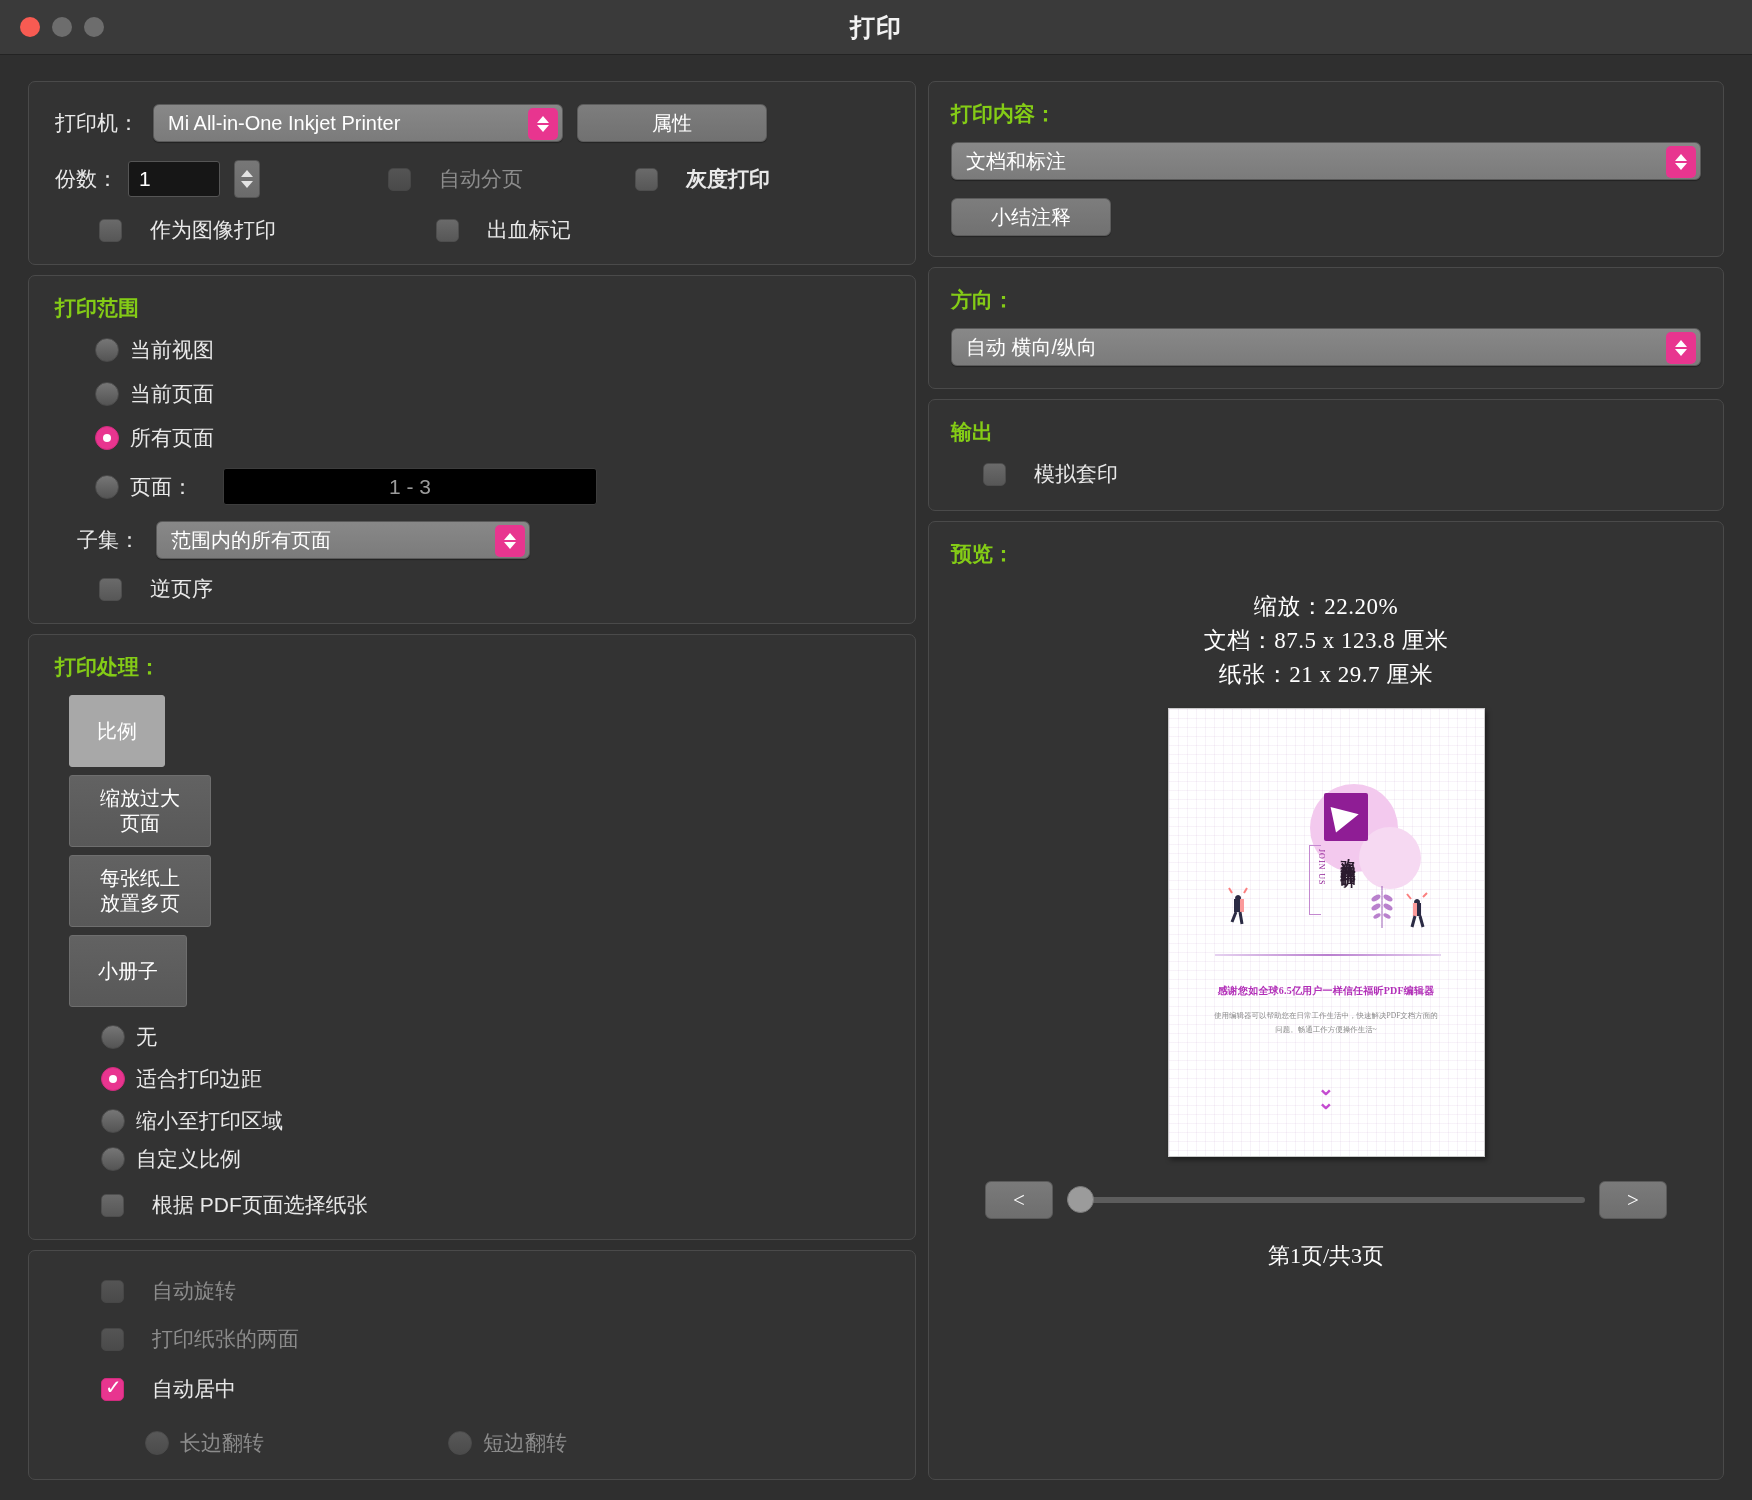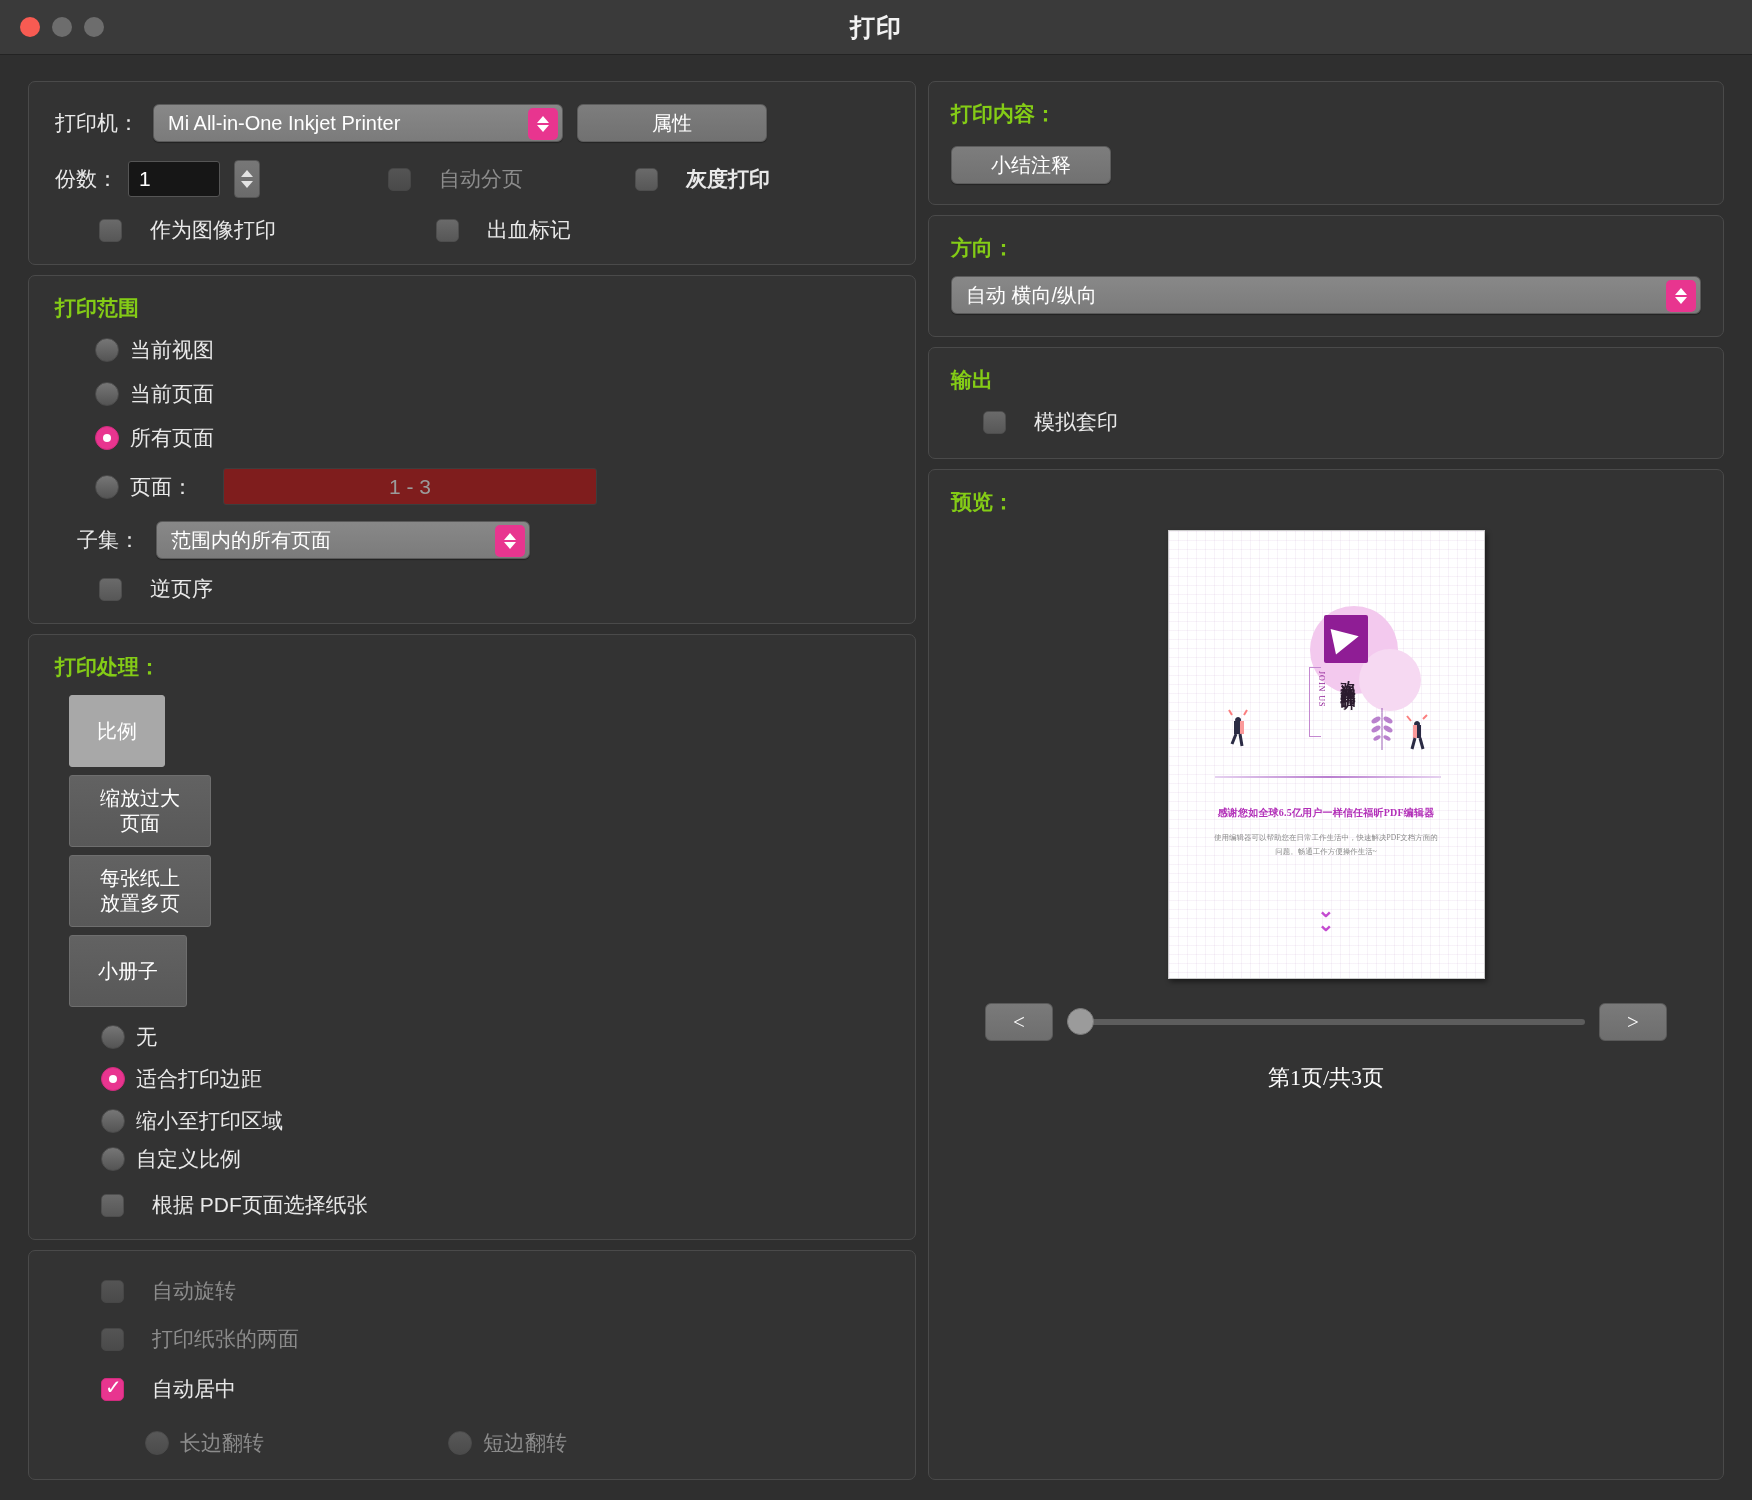--- a/index.html
+++ b/index.html
@@ -120,21 +120,21 @@
   }
   .circ.on { background: #e8358f; border-color: #cf2b7d; position: relative; }
   .circ.on::after {
     content: ""; position: absolute; left: 7px; top: 7px;
     width: 8px; height: 8px; border-radius: 50%; background: #fff;
   }
   .circ.dim { background: linear-gradient(#585858, #4b4b4b); }
 
   
   .range-input {
-    width: 374px; height: 37px; background: #7f1d1d;
+    width: 374px; height: 37px; background: #000000;
     border: 1px solid #3d3d3d; border-radius: 3px;
     display: flex; align-items: center; justify-content: center;
     font-size: 21px; color: #9b9b9b;
   }
 
   
   .tabs { display: flex; gap: 8px; margin: 6px 0 16px 14px; flex-direction: column; }
   .tab {
     width: 96px; height: 72px; border-radius: 3px;
     background: linear-gradient(#626262, #585858);
@@ -393,20 +393,27 @@
             <span class="label dim">短边翻转</span>
           </div>
         </div>
       </div>
     </div>
 
     <div class="col-right">
 
       <div class="group" style="padding:18px 22px 20px 22px;">
         <div class="group-title">打印内容：</div>
+        <div class="popup wide-popup">
+          <span>文档和标注</span>
+          <span class="arrows">
+              <i class="up"></i>
+              <i class="down"></i>
+            </span>
+        </div>
         <div class="btn" style="width:160px; margin-top:18px;">
           <span>小结注释</span>
         </div>
       </div>
 
       <div class="group" style="padding:18px 22px 22px 22px;">
         <div class="group-title">方向：</div>
         <div class="popup wide-popup">
           <span>自动 横向/纵向</span>
           <span class="arrows">
@@ -420,20 +427,25 @@
         <div class="group-title">输出</div>
         <div class="chk" style="margin-left:32px;">
           <span class="box"></span>
           <span class="label">模拟套印</span>
         </div>
       </div>
 
       <div class="group" style="flex:1; padding:18px 22px 20px 22px;font-family:Liberation Serif, serif;">
         <div class="group-title">预览：</div>
 
+        <div class="preview-info">
+          <div class="line">缩放：22.20%</div>
+          <div class="line">文档：87.5 x 123.8 厘米</div>
+          <div class="line">纸张：21 x 29.7 厘米</div>
+        </div>
 
         <div class="thumb-wrap">
           <div class="thumb">
             <div class="grid"></div>
             <div class="blob1"></div>
             <div class="blob2"></div>
             <div class="doc-icon"></div>
             <div class="bracket"></div>
             <div class="joinus">JOIN US</div>
             <div class="vtext">欢迎来到福昕</div>

